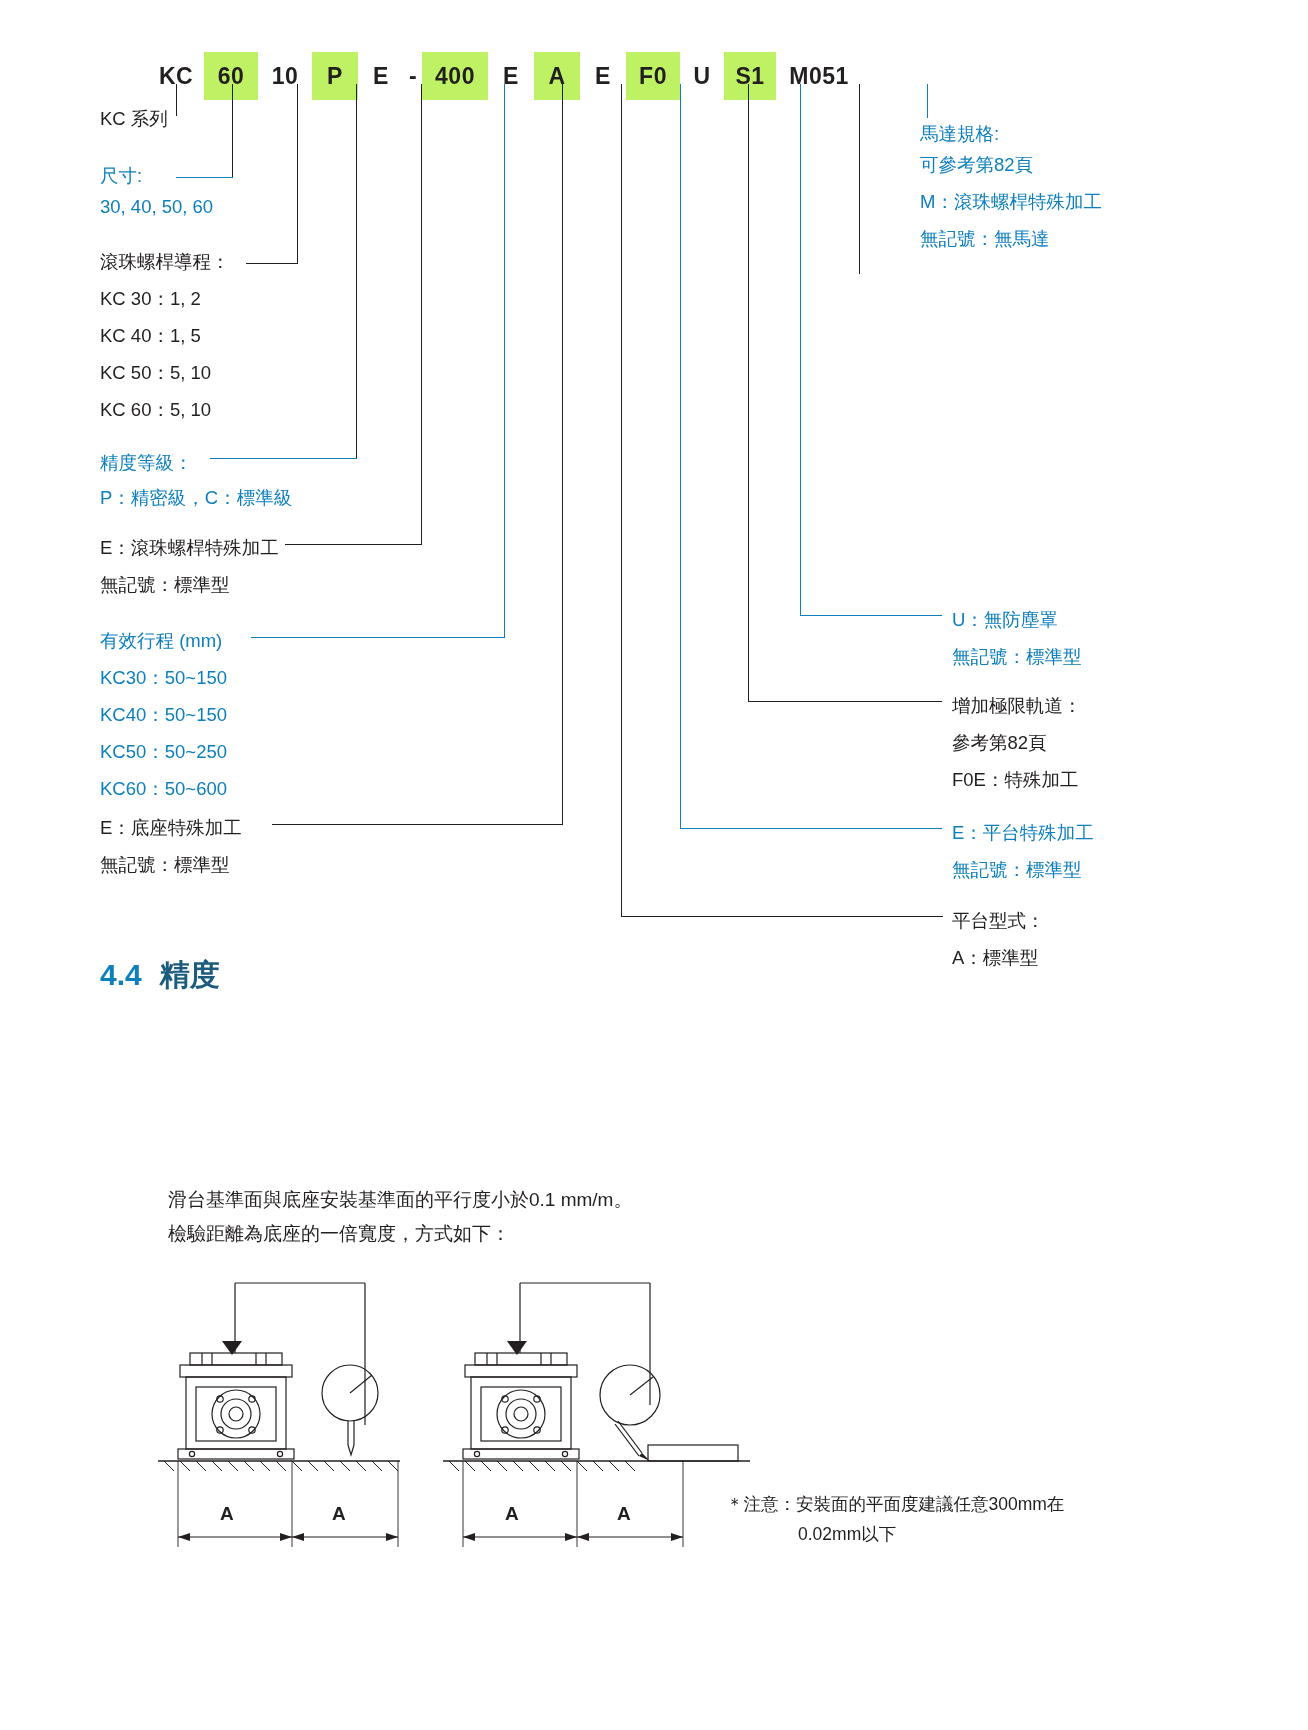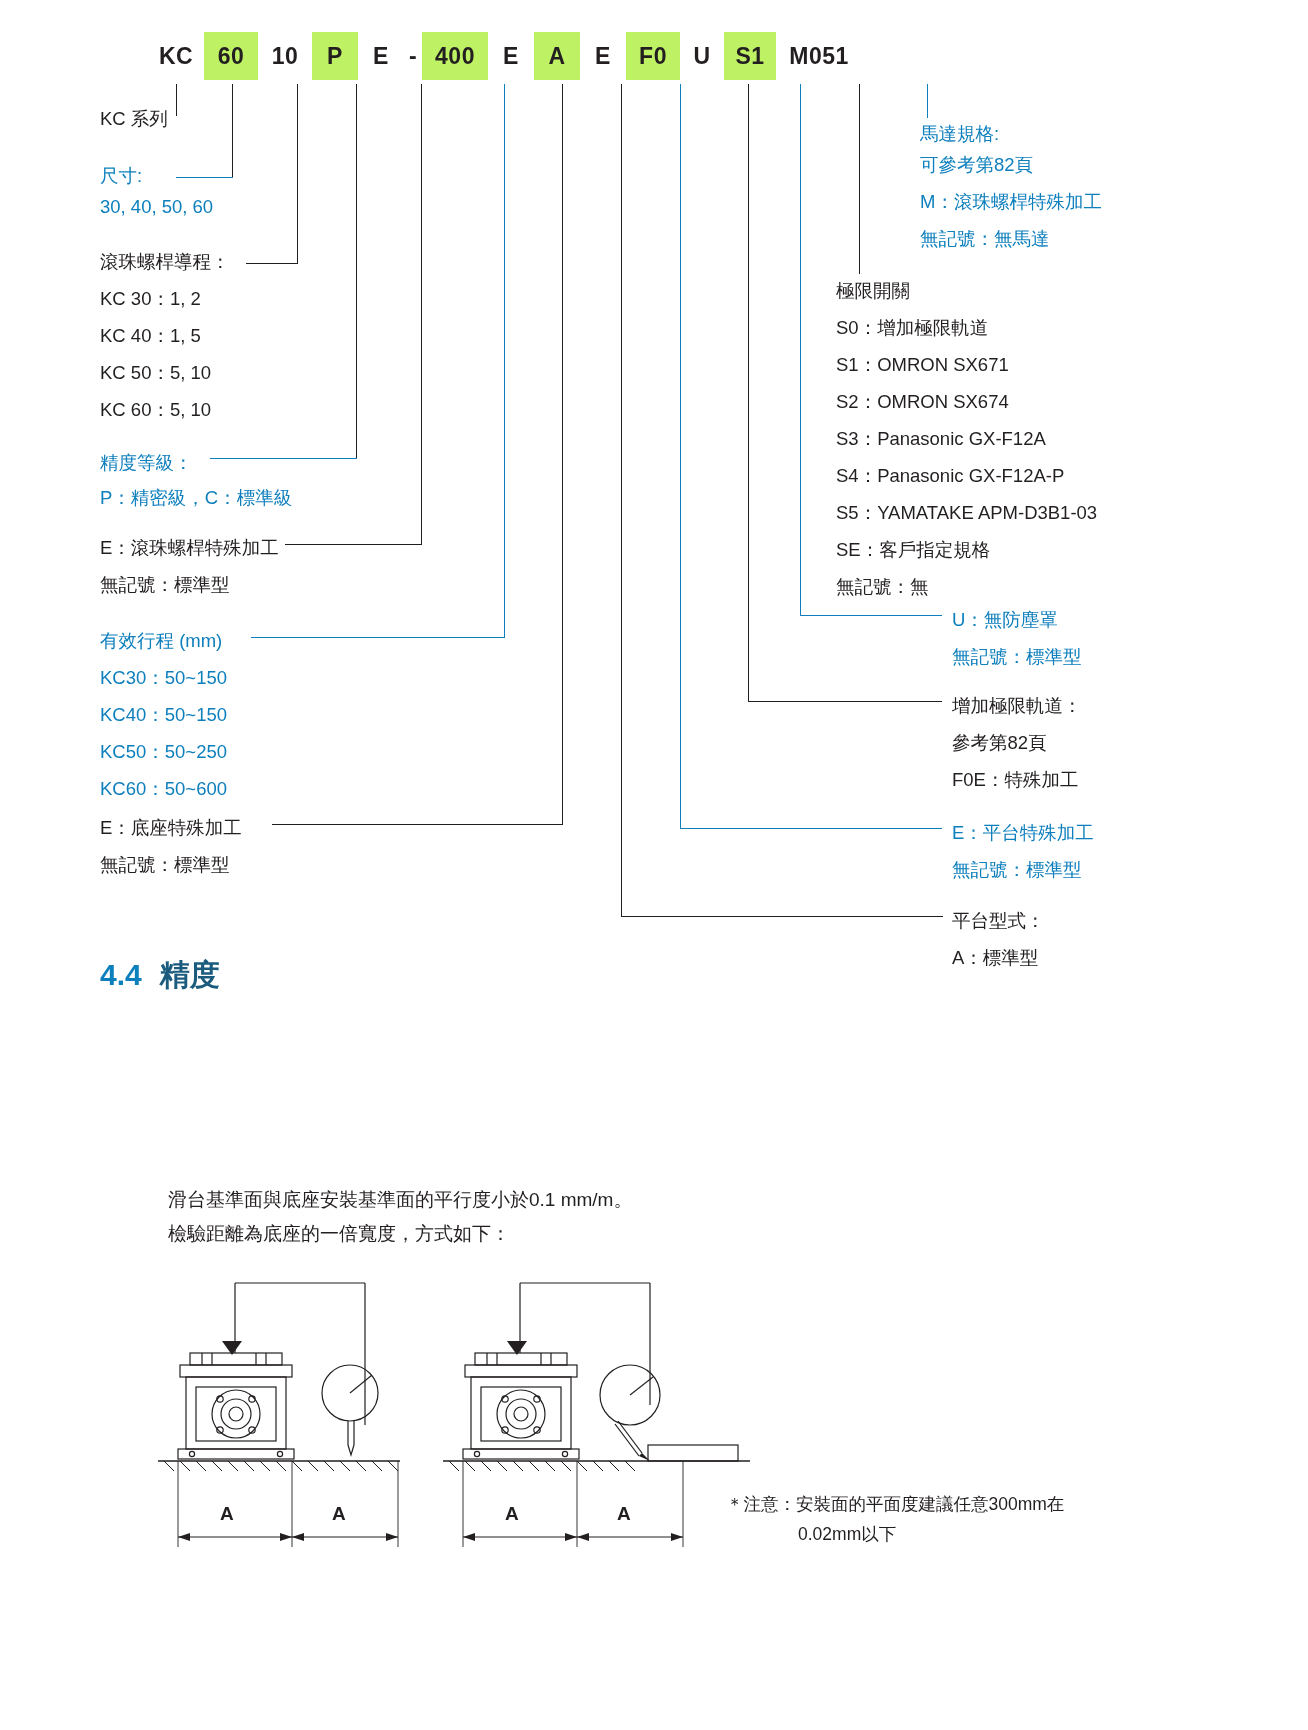--- a/index.html
+++ b/index.html
@@ -12,21 +12,21 @@
     color: #231f20;
     position: relative;
     overflow: hidden;
   }
   .page { position: relative; width: 1308px; height: 1730px; }
 
   
   .codebar {
     position: absolute;
     left: 148px;
-    top: 32px;
+    top: 52px;
     display: flex;
     align-items: stretch;
     height: 48px;
   }
   .codebar .cell {
     display: flex;
     align-items: center;
     justify-content: center;
     font-weight: bold;
     font-size: 23px;
@@ -183,31 +183,20 @@
     <div style="margin-top:6px">無記號：標準型</div>
   </div>
 
   <div class="txt blue" style="left:920px; top:118px;">
     <div>馬達規格:</div>
     <div style="">可參考第82頁</div>
     <div style="margin-top:6px">M：滾珠螺桿特殊加工</div>
     <div style="margin-top:6px">無記號：無馬達</div>
   </div>
 
-  <div class="txt dark" style="left:836px; top:275px;">
-    <div>極限開關</div>
-    <div style="margin-top:6px">S0：增加極限軌道</div>
-    <div style="margin-top:6px">S1：OMRON SX671</div>
-    <div style="margin-top:6px">S2：OMRON SX674</div>
-    <div style="margin-top:6px">S3：Panasonic GX-F12A</div>
-    <div style="margin-top:6px">S4：Panasonic GX-F12A-P</div>
-    <div style="margin-top:6px">S5：YAMATAKE APM-D3B1-03</div>
-    <div style="margin-top:6px">SE：客戶指定規格</div>
-    <div style="margin-top:6px">無記號：無</div>
-  </div>
 
   <div class="txt blue" style="left:952px; top:604px;">
     <div>U：無防塵罩</div>
     <div style="margin-top:6px">無記號：標準型</div>
   </div>
 
   <div class="txt dark" style="left:952px; top:690px;">
     <div>增加極限軌道：</div>
     <div style="margin-top:6px">參考第82頁</div>
     <div style="margin-top:6px">F0E：特殊加工</div>

